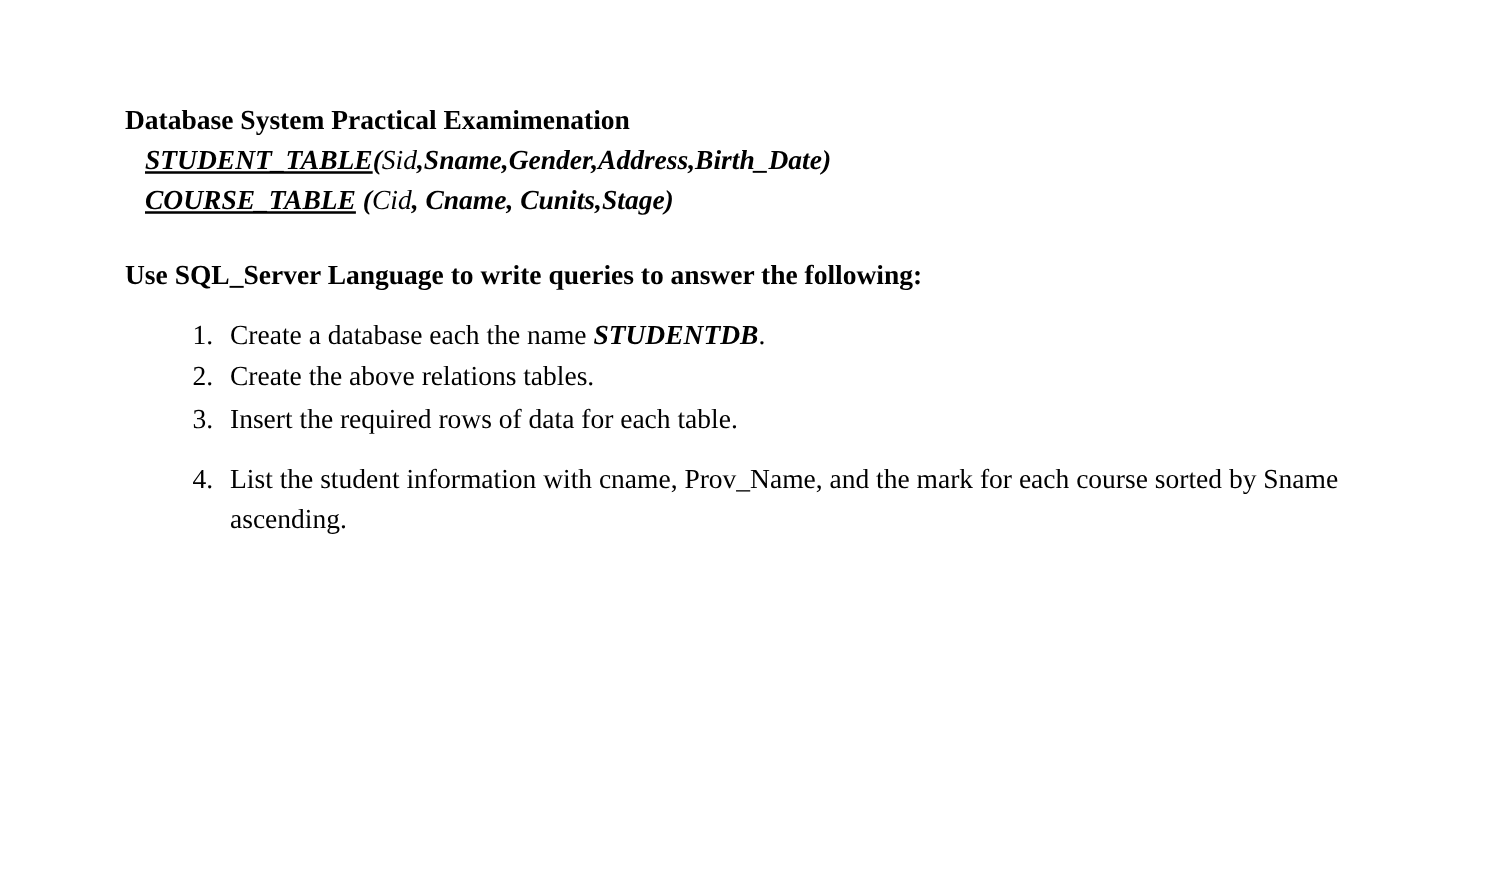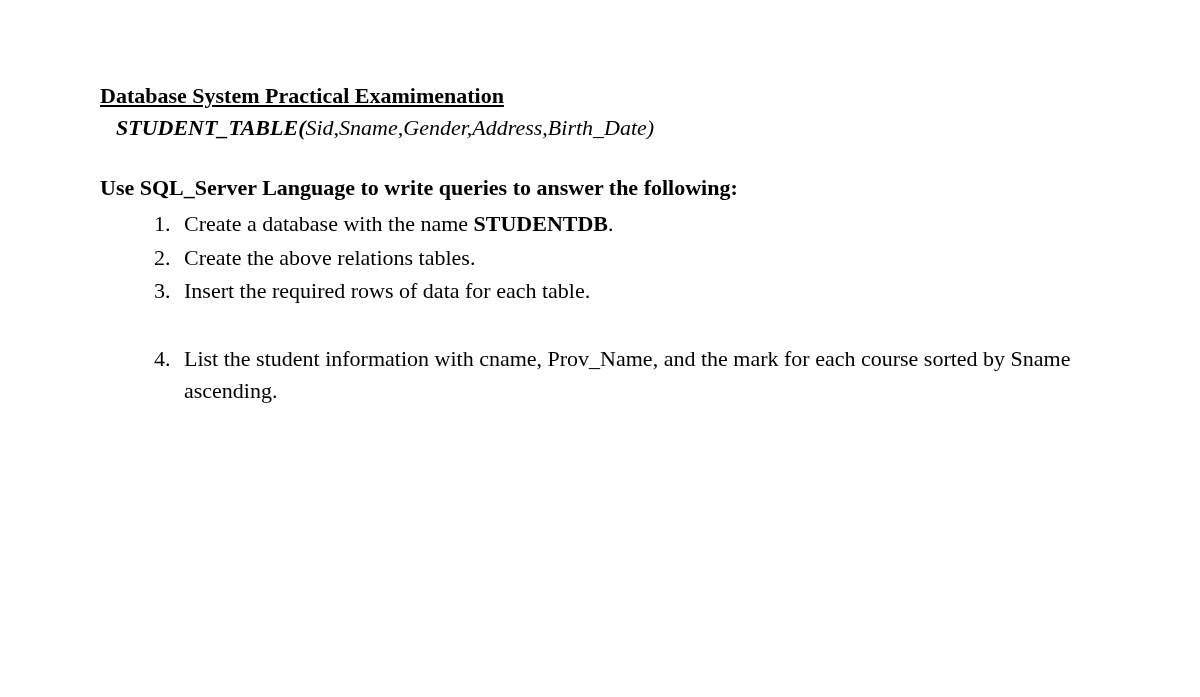--- a/index.html
+++ b/index.html
@@ -12,73 +12,75 @@
       font-family: 'Times New Roman', Times, serif;
       color: #000000;
       font-size: 22px;
       line-height: 1.45;
       padding: 80px 100px;
       width: 1200px;
       height: 697px;
     }
     .title {
       font-weight: bold;
-      text-decoration: underline;
     }
     .intro {
       margin-bottom: 28px;
     }
     .relations {
       padding-left: 16px;
       margin-bottom: 28px;
     }
     .relation {
       font-style: italic;
       font-weight: bold;
     }
     .relation .tname {
+      text-decoration: underline;
     }
     .relation .key {
       font-weight: normal;
     }
     .relation .attrs {
-      font-weight: normal;
+      font-weight: bold;
     }
     .instruction {
       font-weight: bold;
-      margin-bottom: 4px;
+      margin-bottom: 16px;
     }
     .qlist {
       list-style-position: outside;
       padding-left: 76px;
     }
     .qlist li {
       padding-left: 8px;
       margin-bottom: 2px;
     }
     .qlist li.gap {
-      margin-top: 36px;
+      margin-top: 16px;
     }
     .bold {
       font-weight: bold;
+      font-style: italic;
     }
   </style>
 </head>
 <body>
 
 <div>
   <div>
     <span class="title">Database System Practical Examimenation</span>
   </div>
 
   <div class="relations">
     <div class="relation"><span class="tname">STUDENT_TABLE</span><span>(</span><span class="key">Sid</span><span class="attrs">,Sname,Gender,Address,Birth_Date)</span></div>
+    <div class="relation"><span class="tname">COURSE_TABLE</span><span> </span><span>(</span><span class="key">Cid</span><span class="attrs">, Cname, Cunits,Stage)</span></div>
   </div>
 
   <div class="instruction">Use SQL_Server Language to write queries to answer the following:</div>
 
   <ol class="qlist">
-    <li><span>Create a database with the name </span><span class="bold">STUDENTDB</span><span>.</span></li>
+    <li><span>Create a database each the name </span><span class="bold">STUDENTDB</span><span>.</span></li>
     <li>Create the above relations tables.</li>
     <li>Insert the required rows of data for each table.</li>
     <li class="gap">List the student information with cname, Prov_Name, and the mark for each course sorted by Sname ascending.</li>
   </ol>
 </div>
 
 </body></html>

